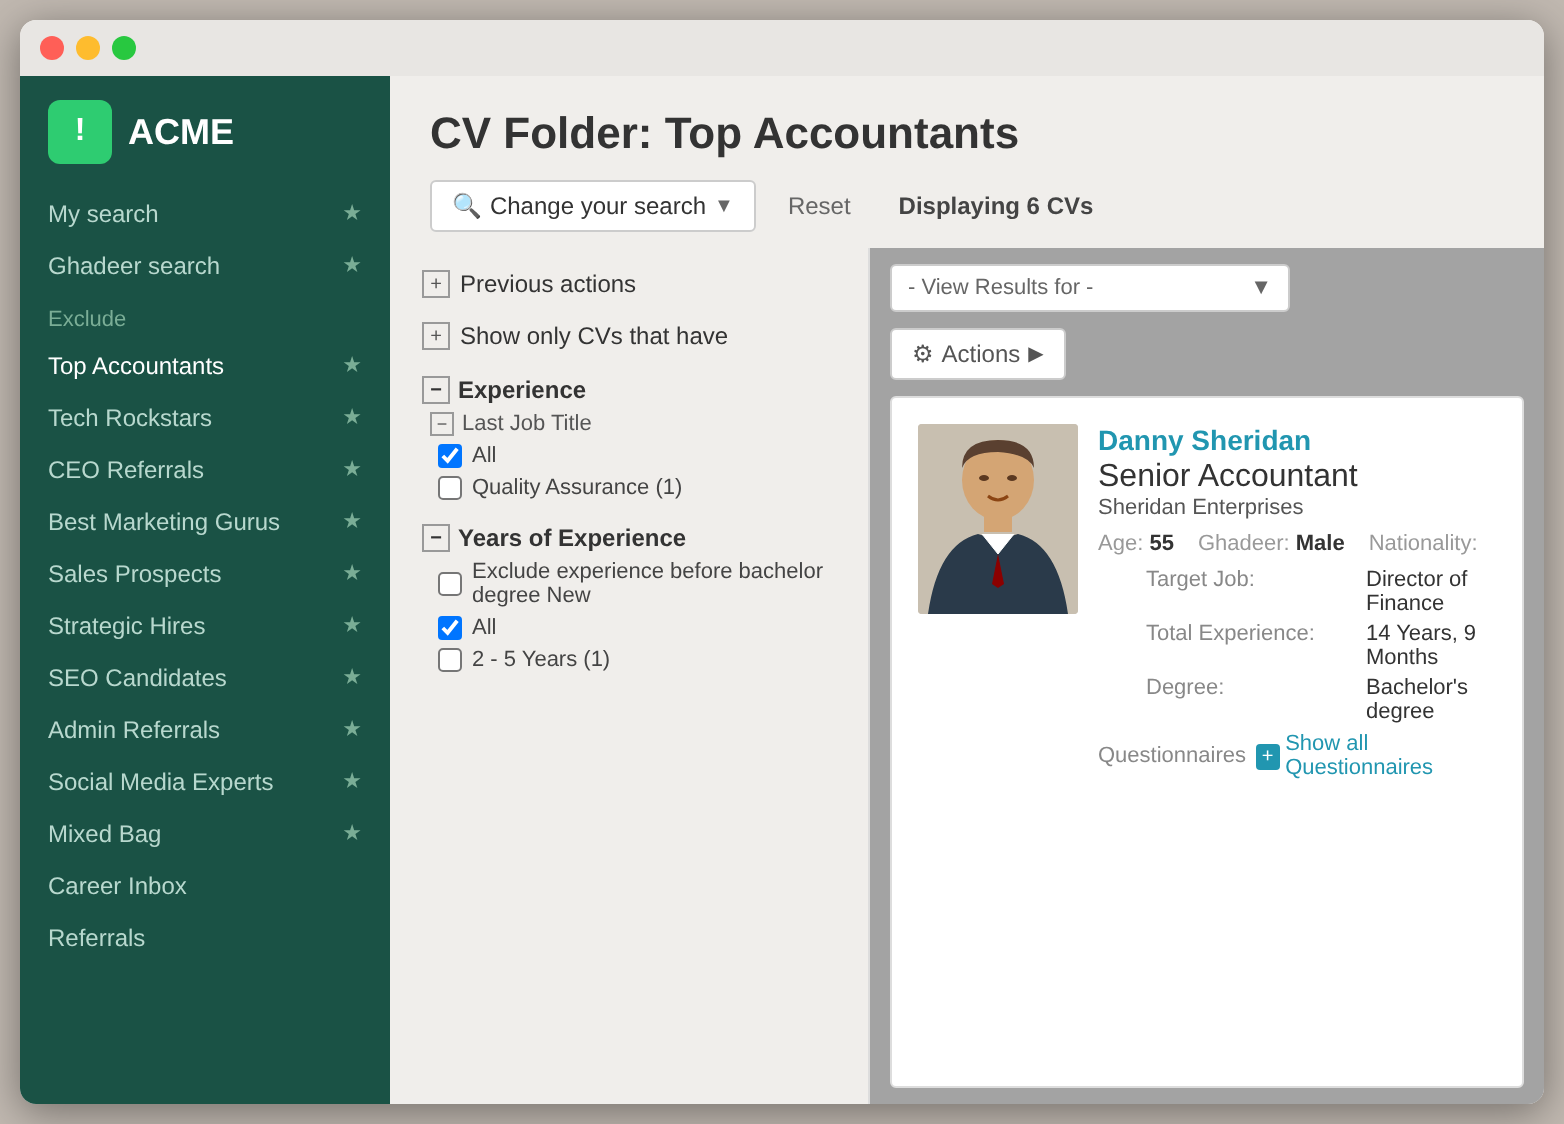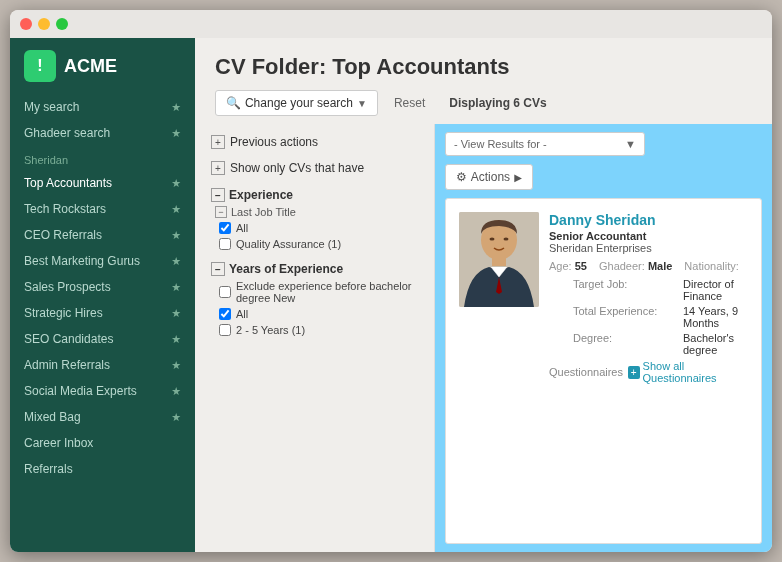--- a/index.html
+++ b/index.html
@@ -70,21 +70,21 @@
       font-weight: bold;
       font-size: 16px;
     }
     .sidebar-brand {
       color: white;
       font-size: 18px;
       font-weight: bold;
     }
     .sidebar-item {
       display: flex;
-      align-items: center;
+      align-items: flex-start;
       justify-content: space-between;
       padding: 6px 14px;
       font-size: 12px;
       color: #b8d8ce;
       cursor: pointer;
     }
     .sidebar-item.active { color: white; }
     .sidebar-item .star { color: #7aad96; font-size: 11px; }
     .sidebar-section-label {
       padding: 8px 14px 4px;
@@ -94,21 +94,21 @@
     }
     .sidebar-item.show-less {
       color: #4ecb8d;
       font-size: 12px;
     }
     
     .main {
       flex: 1;
       display: flex;
       flex-direction: column;
-      background: #7dd3fc;
+      background: #a3a3a3;
       overflow: hidden;
     }
     .main-header {
       padding: 16px 20px 8px;
       background: #f0eeeb;
     }
     .main-title {
       font-size: 22px;
       font-weight: bold;
       color: #333;
@@ -281,22 +281,22 @@
       color: #555;
     }
     .candidate-name {
       color: #2196b0;
       font-size: 14px;
       font-weight: bold;
       margin-bottom: 2px;
     }
     .candidate-title {
       color: #333;
-      font-size: 11px;
-      font-weight: bold;
+      font-size: 16px;
+      font-weight: normal;
     }
     .candidate-company {
       color: #555;
       font-size: 11px;
       margin-bottom: 6px;
     }
     .candidate-meta {
       display: flex; gap: 12px;
       margin-bottom: 6px;
       font-size: 11px;
@@ -354,21 +354,21 @@
 
       <div class="sidebar-item">
         <span>My search</span>
         <span class="star">★</span>
       </div>
       <div class="sidebar-item">
         <span>Ghadeer search</span>
         <span class="star">★</span>
       </div>
 
-      <div class="sidebar-section-label">Sheridan</div>
+      <div class="sidebar-section-label">Exclude</div>
 
       <div class="sidebar-item active">
         <span>Top Accountants</span>
         <span class="star">★</span>
       </div>
       <div class="sidebar-item">
         <span>Tech Rockstars</span>
         <span class="star">★</span>
       </div>
       <div class="sidebar-item">

